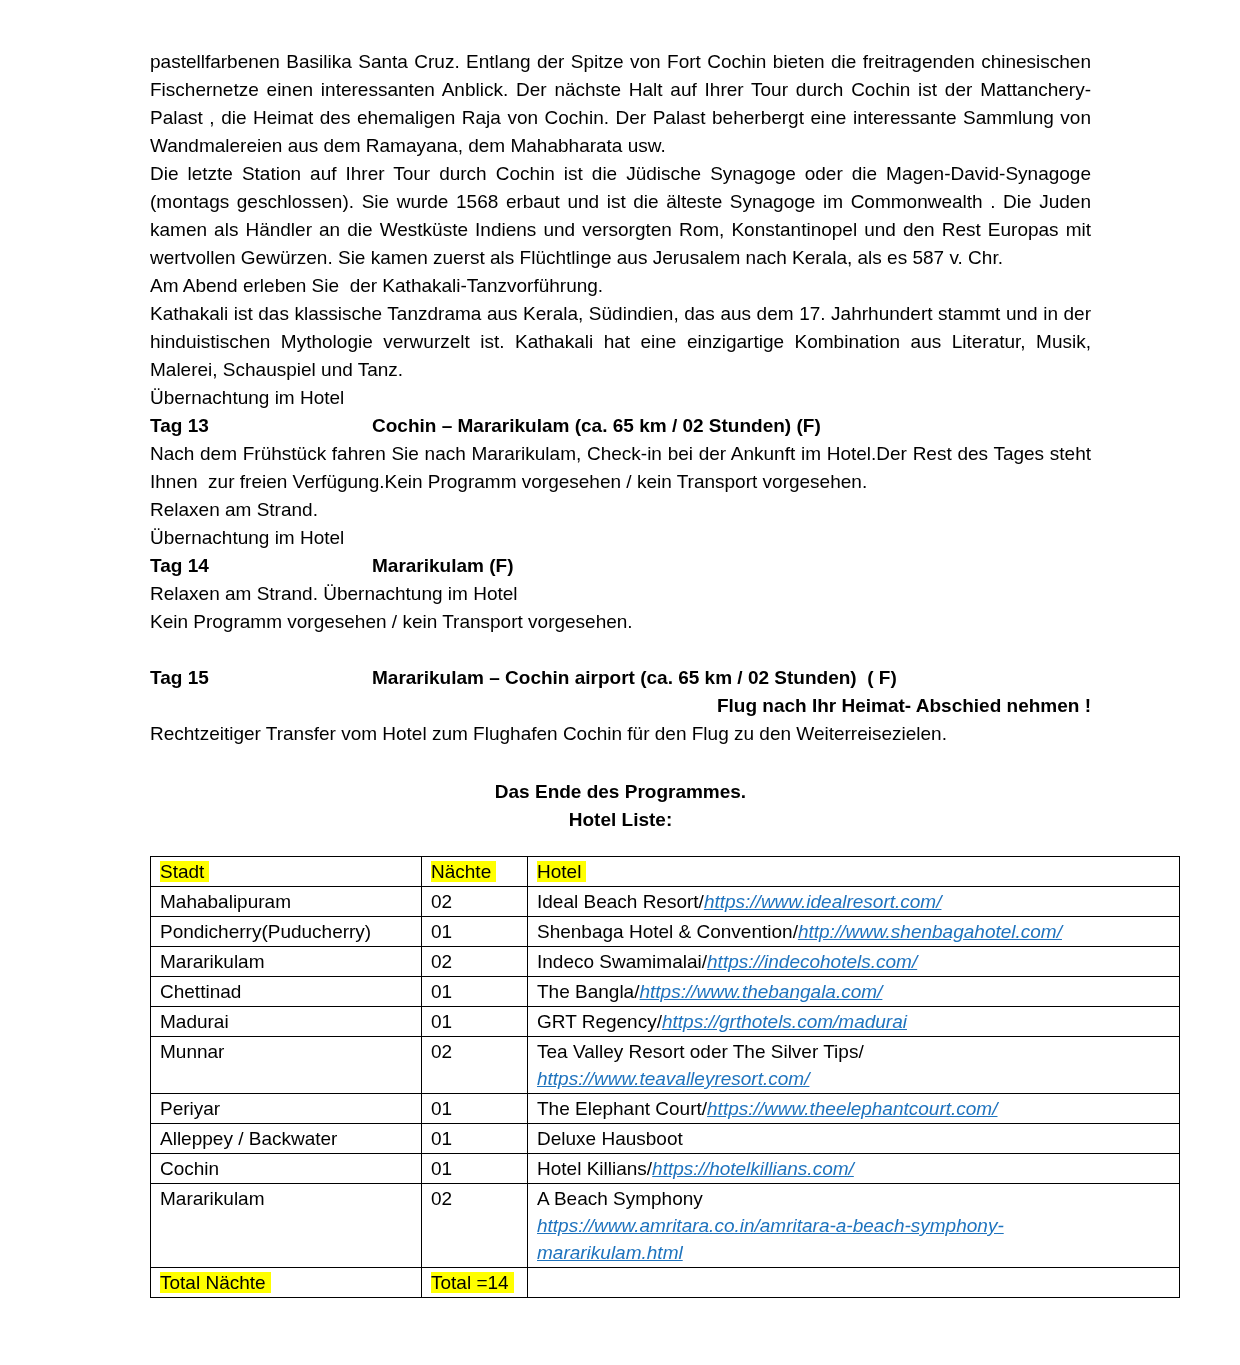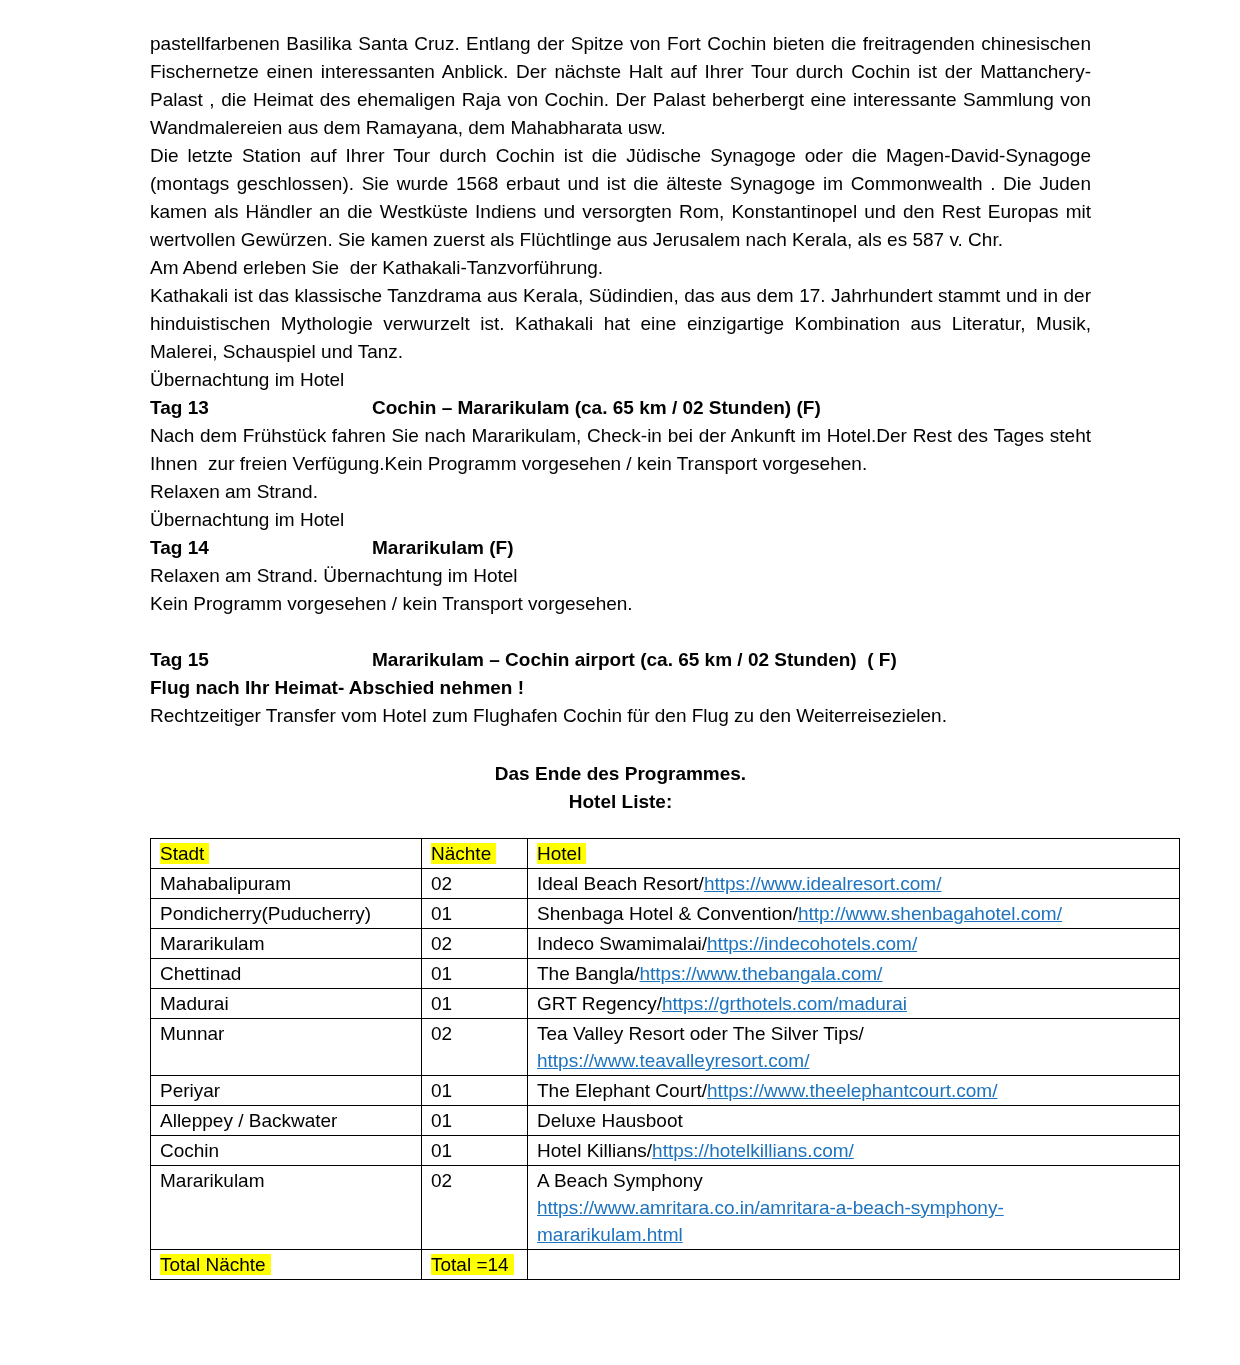--- a/index.html
+++ b/index.html
@@ -6,42 +6,42 @@
   html, body { margin: 0; padding: 0; }
   body {
     width: 1240px;
     min-height: 1365px;
     background: #ffffff;
     color: #000000;
     font-family: "Liberation Sans", sans-serif;
     font-size: 19px;
     line-height: 28px;
   }
-  .page { padding: 30px 61px 20px 150px; }
+  .page { padding: 48px 61px 20px 150px; }
   .text-col { width: 941px; }
   p.para { margin: 0; }
   .justify { text-align: justify; }
   .bold { font-weight: normal; }
   .day-row { display: flex; font-weight: bold; }
   .day-label { flex: 0 0 222px; width: 222px; }
-  .indent-line { font-weight: bold; }
+  .indent-line { font-weight: bold; text-align: right; }
   .blank-line { height: 28px; }
   .center-bold { text-align: center; font-weight: bold; margin: 0; }
   .end-line { margin-top: 2px; }
   table.hotels { border-collapse: collapse; margin-top: 22px; table-layout: fixed; width: 1029px; }
   .hotels th, .hotels td {
     border: 1.5px solid #000000;
     padding: 1px 9px;
     vertical-align: top;
     text-align: left;
     font-weight: normal;
     line-height: 27px;
   }
   .hl { background: #ffff00; padding-right: 5px; }
-  a.link { color: #1e73be; text-decoration: underline; cursor: pointer; word-break: break-all; }
+  a.link { color: #1e73be; text-decoration: underline; cursor: pointer; word-break: break-all; font-style: italic; }
   .hline { min-height: 27px; }
 </style>
 </head>
 <body>
 
 <div class="page">
   <div class="text-col">
 
     <p class="para justify">pastellfarbenen Basilika Santa Cruz. Entlang der Spitze von Fort Cochin bieten die freitragenden chinesischen Fischernetze einen interessanten Anblick. Der nächste Halt auf Ihrer Tour durch Cochin ist der Mattanchery-Palast , die Heimat des ehemaligen Raja von Cochin. Der Palast beherbergt eine interessante Sammlung von Wandmalereien aus dem Ramayana, dem Mahabharata usw.</p>
     <p class="para justify">Die letzte Station auf Ihrer Tour durch Cochin ist die Jüdische Synagoge oder die Magen-David-Synagoge (montags geschlossen). Sie wurde 1568 erbaut und ist die älteste Synagoge im Commonwealth . Die Juden kamen als Händler an die Westküste Indiens und versorgten Rom, Konstantinopel und den Rest Europas mit wertvollen Gewürzen. Sie kamen zuerst als Flüchtlinge aus Jerusalem nach Kerala, als es 587 v. Chr.</p>

